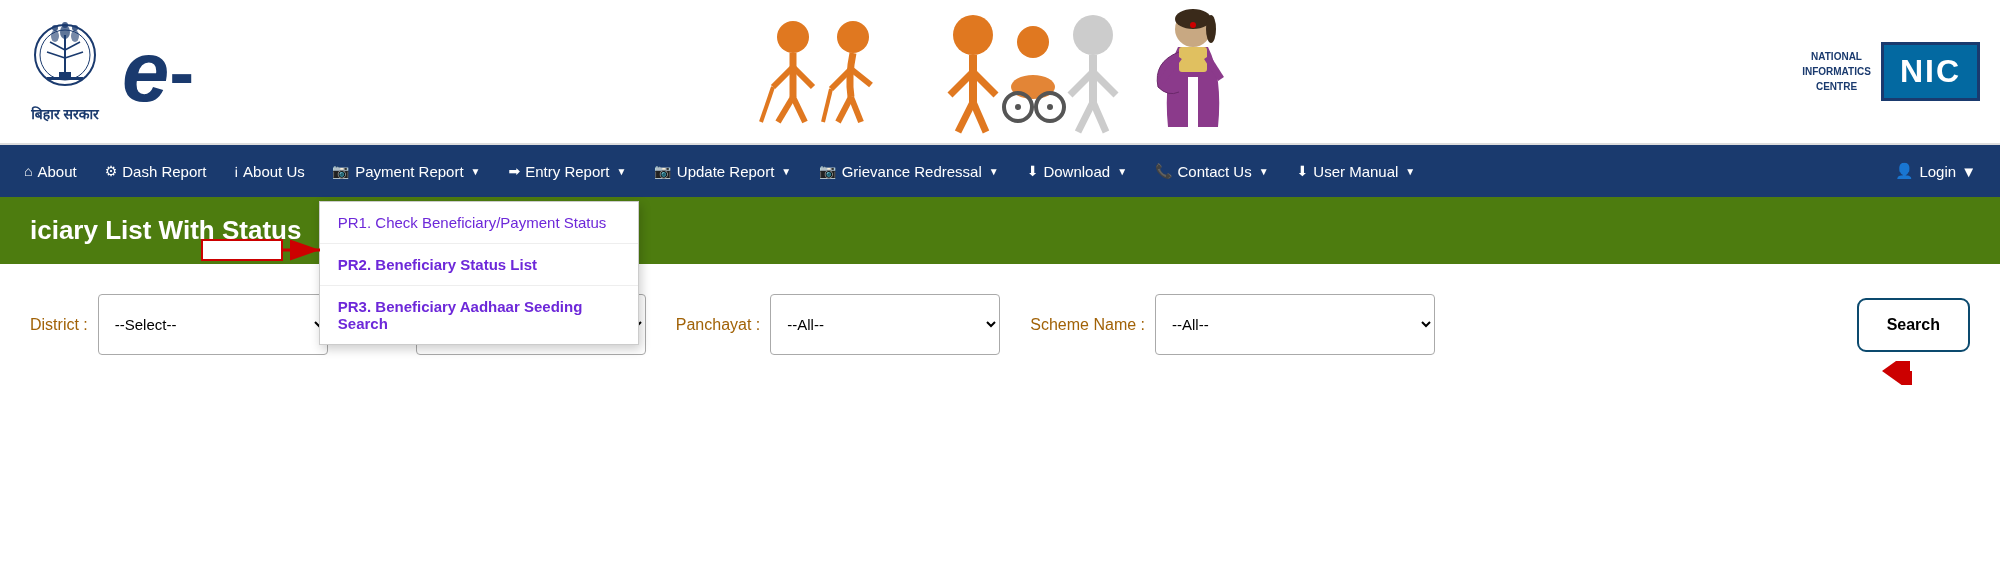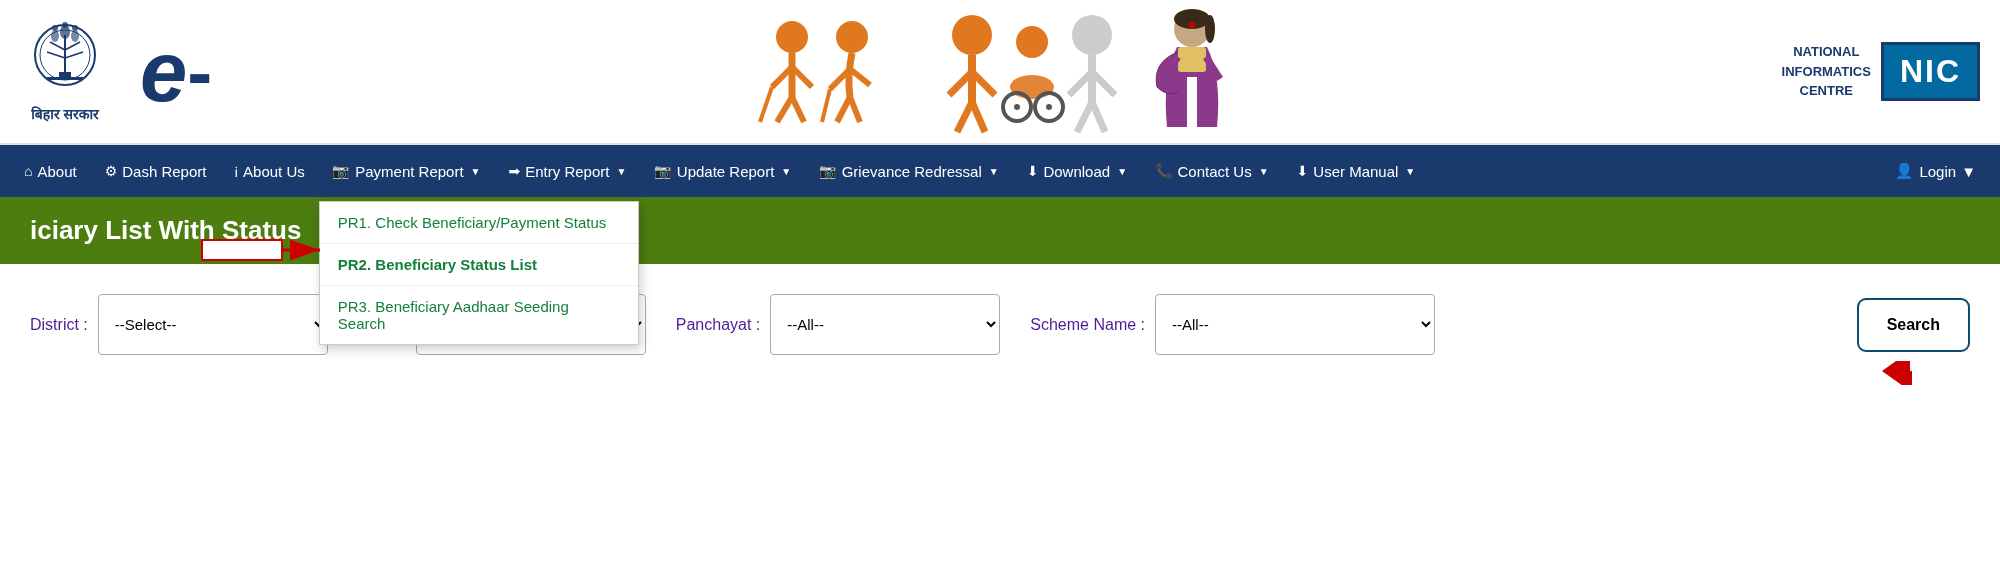--- a/index.html
+++ b/index.html
@@ -11,21 +11,21 @@
       display: flex;
       align-items: center;
       justify-content: space-between;
       padding: 8px 20px;
       border-bottom: 2px solid #ddd;
       height: 145px;
     }
     .header-left {
       display: flex;
       align-items: center;
-      gap: 20px;
+      gap: 2px;
     }
     .logo-emblem {
       width: 90px;
       height: 110px;
       display: flex;
       flex-direction: column;
       align-items: center;
       justify-content: center;
     }
     .emblem-svg { width: 80px; height: 80px; }
@@ -85,26 +85,26 @@
       left: 0;
       background: #fff;
       border: 1px solid #ccc;
       min-width: 320px;
       z-index: 100;
       box-shadow: 2px 4px 10px rgba(0,0,0,0.2);
     }
     .dropdown-item {
       padding: 12px 18px;
       font-size: 15px;
-      color: #15803d;
+      color: #6d28d9;
       cursor: pointer;
       display: block;
       border-bottom: 1px solid #eee;
     }
-    .dropdown-item:last-child { border-bottom: none; }
+    .dropdown-item:last-child { border-bottom: none; font-weight: bold; }
     .dropdown-item.active { font-weight: bold; }
 
     
     .page-title-bar {
       background: #4d7c0f;
       color: #fff;
       padding: 18px 30px;
       font-size: 26px;
       font-weight: bold;
     }
@@ -118,21 +118,21 @@
       gap: 30px;
       flex-wrap: wrap;
     }
     .form-group {
       display: flex;
       align-items: center;
       gap: 10px;
     }
     .form-label {
       font-size: 16px;
-      color: #4c1d95;
+      color: #a16207;
       font-weight: 500;
       white-space: nowrap;
     }
     .form-select {
       padding: 20px 12px;
       font-size: 15px;
       border: 1px solid #aaa;
       border-radius: 4px;
       background: #fff;
       cursor: pointer;
@@ -164,21 +164,21 @@
       margin-right: 30px;
     }
 
     
     .nic-container {
       display: flex;
       align-items: center;
       gap: 10px;
     }
     .nic-words {
-      font-size: 13px;
+      font-size: 10px;
       font-weight: bold;
       color: #1a3a6e;
       line-height: 1.5;
       text-align: center;
     }
     .nic-box {
       background: #0369a1;
       color: #fff;
       font-size: 32px;
       font-weight: 900;

